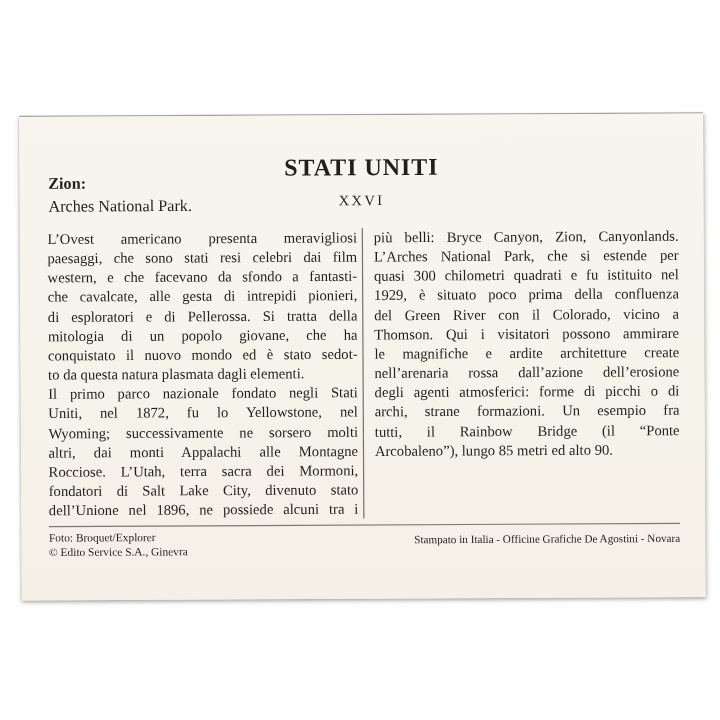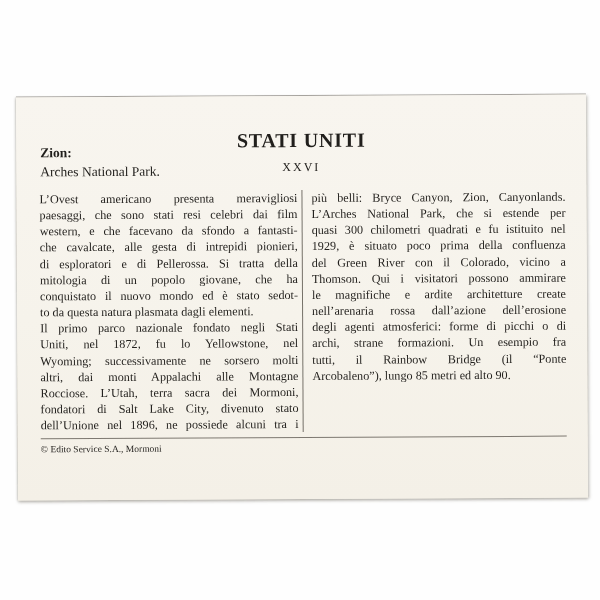--- a/index.html
+++ b/index.html
@@ -128,20 +128,22 @@
         <div class="line">archi, strane formazioni. Un esempio fra</div>
         <div class="line">tutti, il Rainbow Bridge (il “Ponte</div>
         <div class="line line-end">Arcobaleno”), lungo 85 metri ed alto 90.</div>
       </div>
     </div>
 
     <div class="rule"></div>
 
     <div class="footer">
       <div class="credits">
-        <div>© Edito Service S.A., Mormoni</div>
+        <div>Foto: Broquet/Explorer</div>
+        <div>© Edito Service S.A., Ginevra</div>
       </div>
       <div class="print-info">
+        <div>Stampato in Italia - Officine Grafiche De Agostini - Novara</div>
       </div>
     </div>
 
   </div>
 </div>
 
 </body></html>

